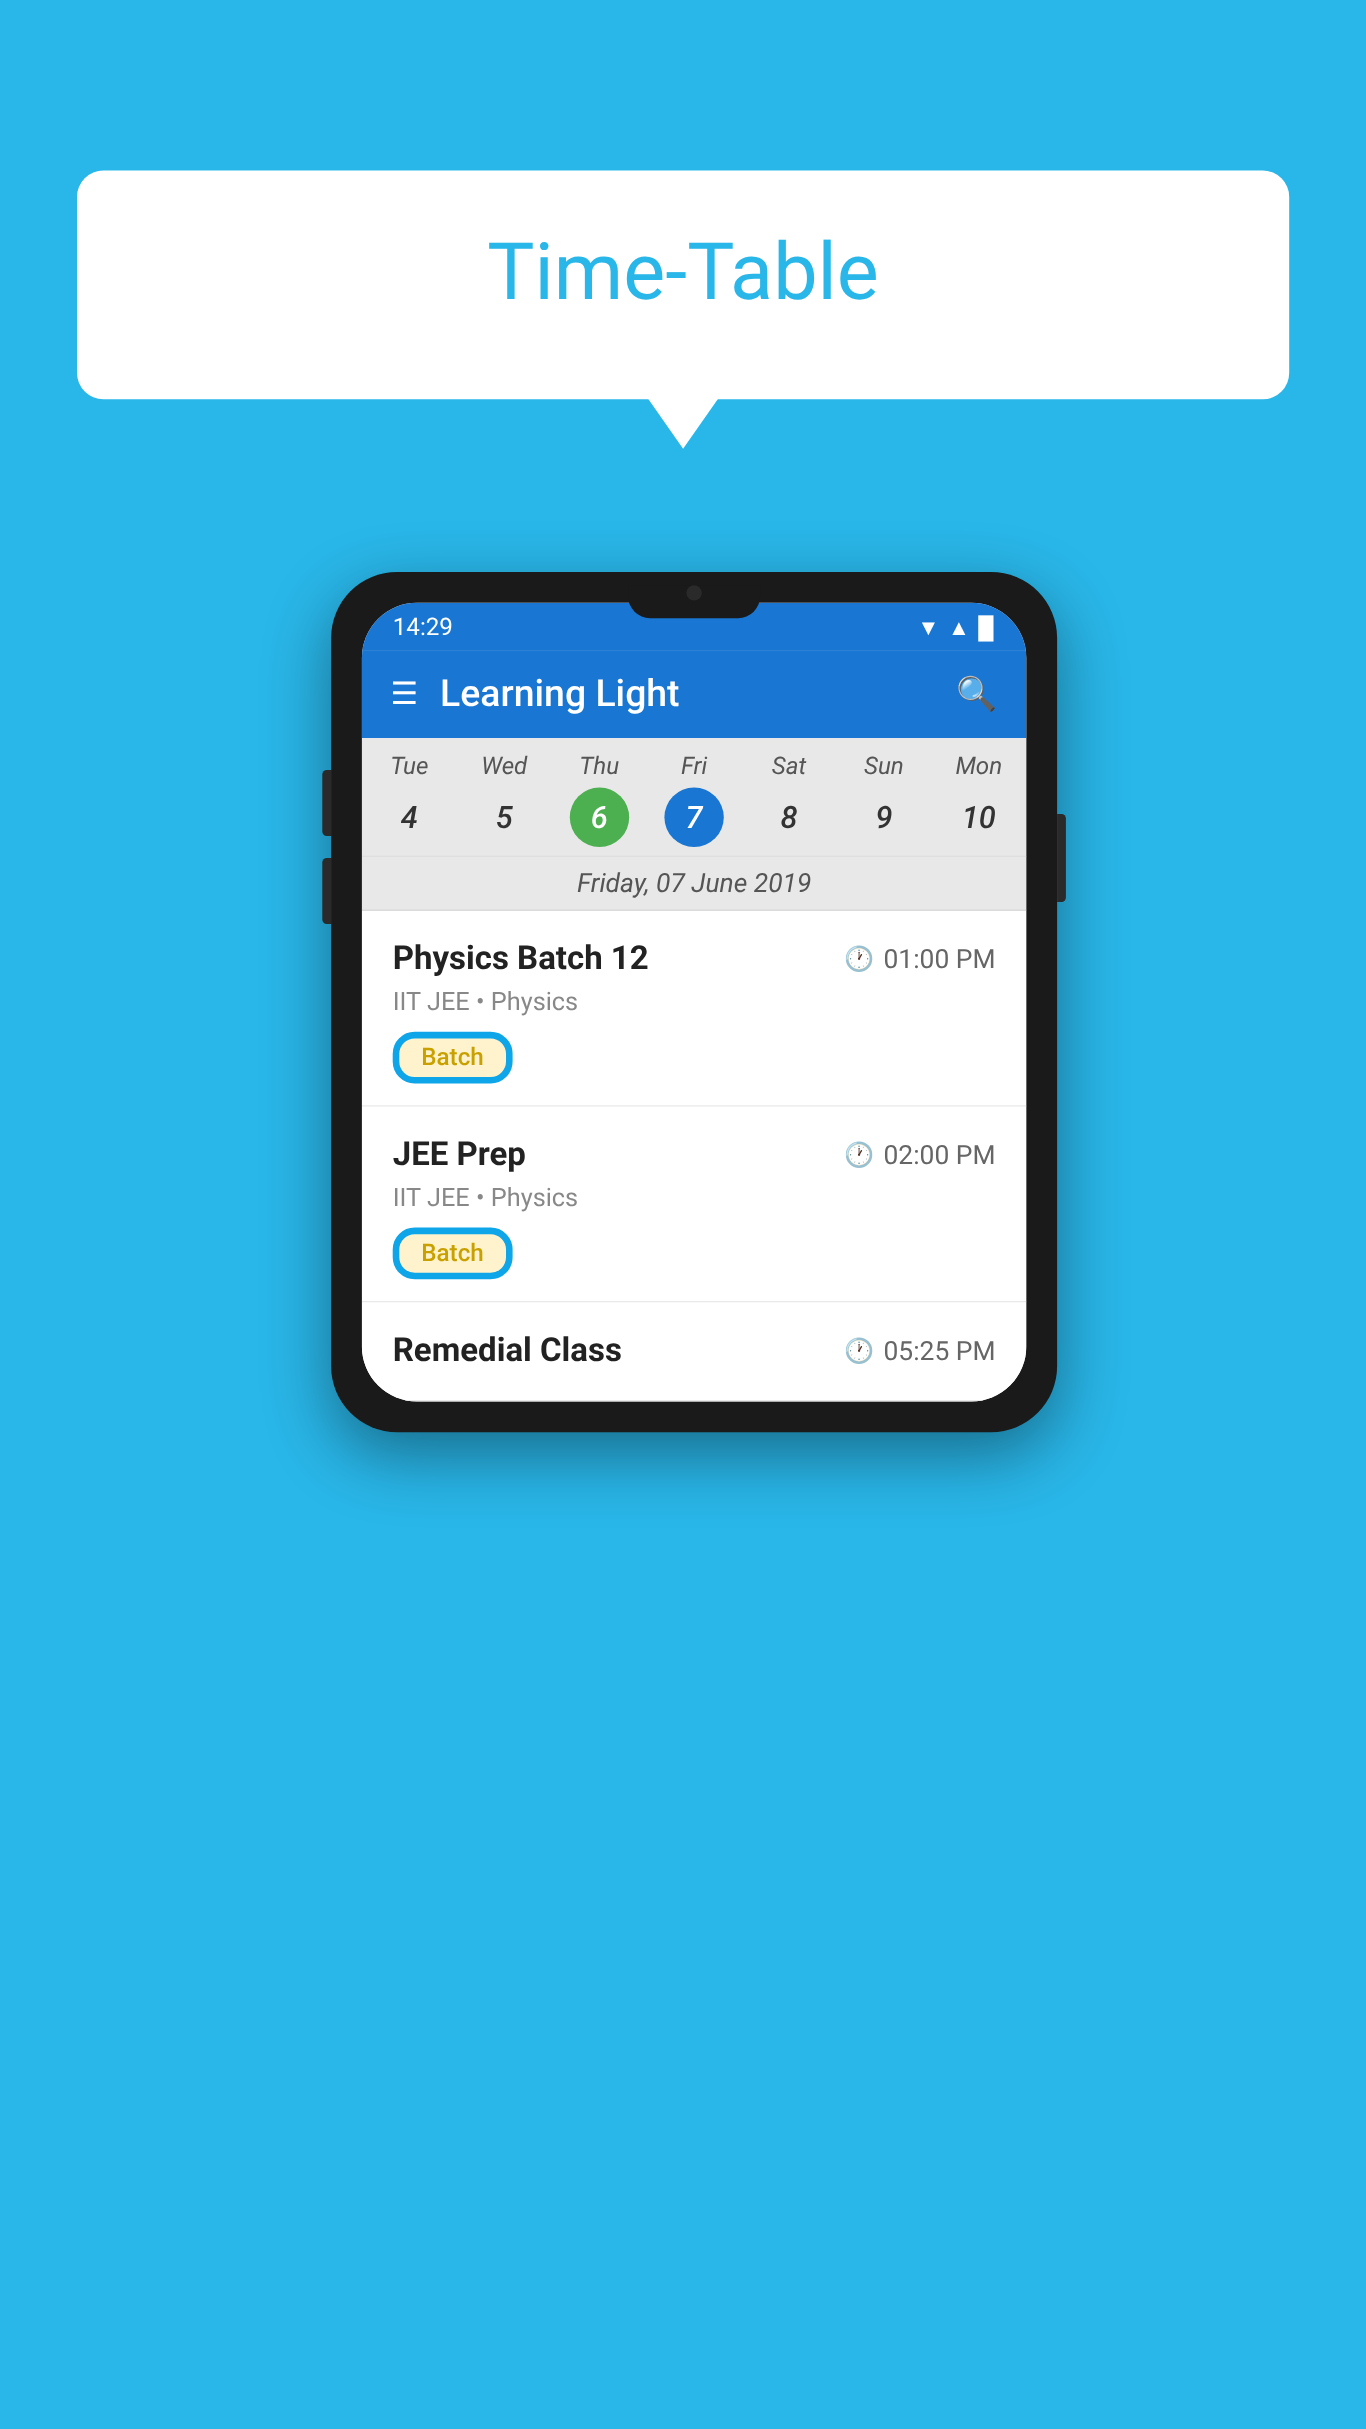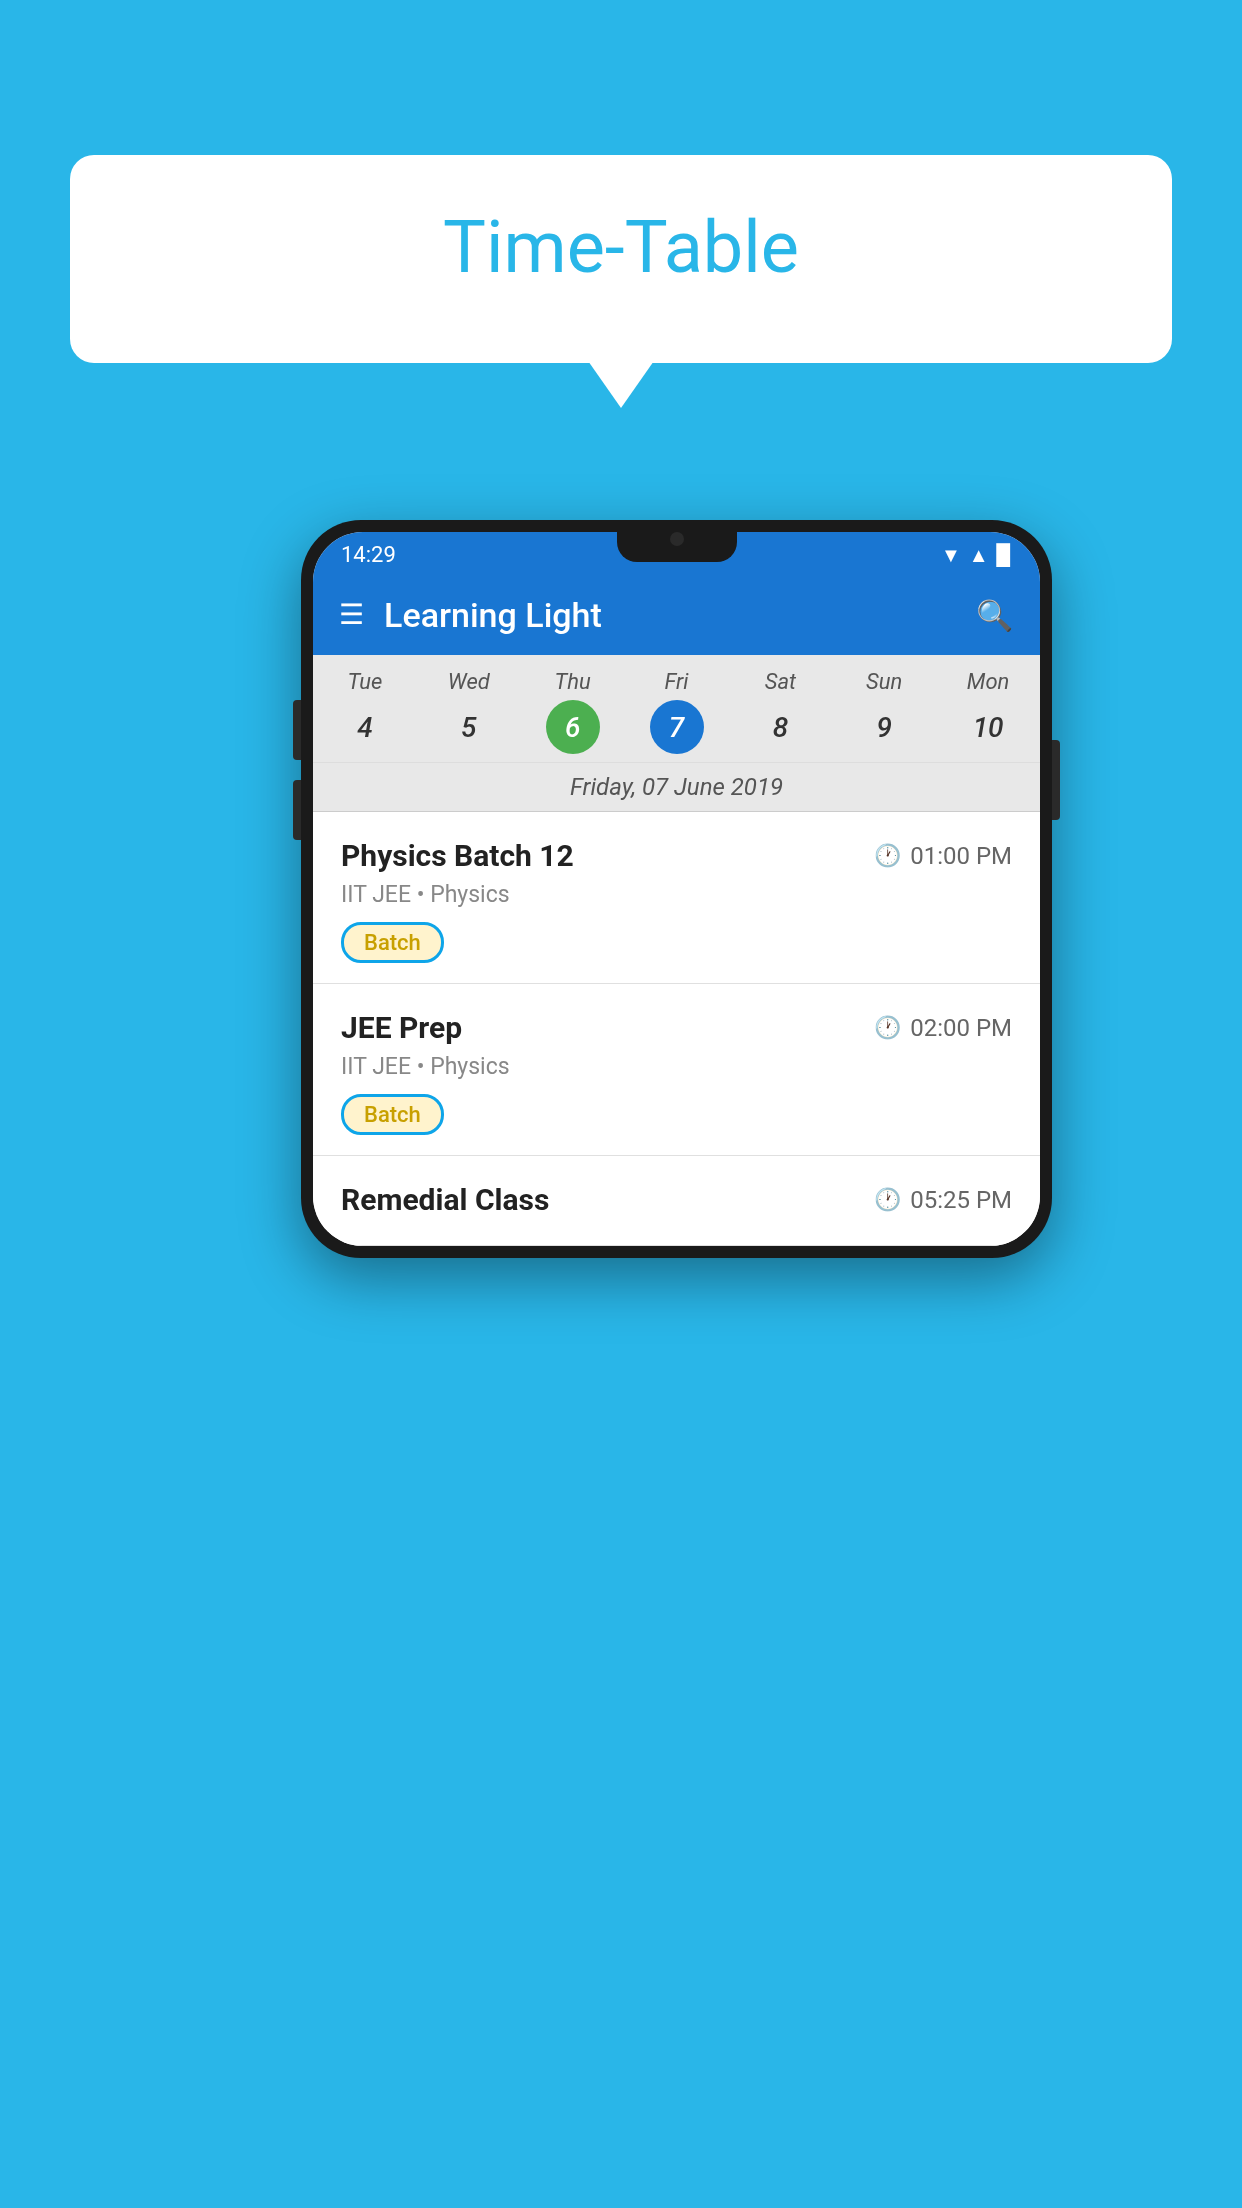--- a/index.html
+++ b/index.html
@@ -55,24 +55,24 @@
     
     .phone-container {
       position: absolute;
       top: 520px;
       left: 50%;
       transform: translateX(-50%);
       width: 640px;
     }
 
     .phone-frame {
-      width: 751px;
+      width: 660px;
       background: #1a1a1a;
       border-radius: 60px;
-      padding: 12px;
+      padding: 28px;
       box-shadow: 0 20px 60px rgba(0,0,0,0.4);
       position: relative;
     }
 
     
     .phone-notch {
       position: absolute;
       top: 12px;
       left: 50%;
       transform: translateX(-50%);
@@ -239,21 +239,21 @@
     .class-meta {
       font-size: 23px;
       color: #888;
       margin-bottom: 14px;
     }
 
     .batch-badge {
       display: inline-block;
       background: #FFF3CD;
       color: #C8A000;
-      border: 3px solid #0ea5e9;
+      border: 6px solid #0ea5e9;
       border-radius: 20px;
       padding: 5px 20px;
       font-size: 22px;
       font-weight: 500;
     }
 
     
     .vol-btn-up {
       position: absolute;
       left: -8px;

